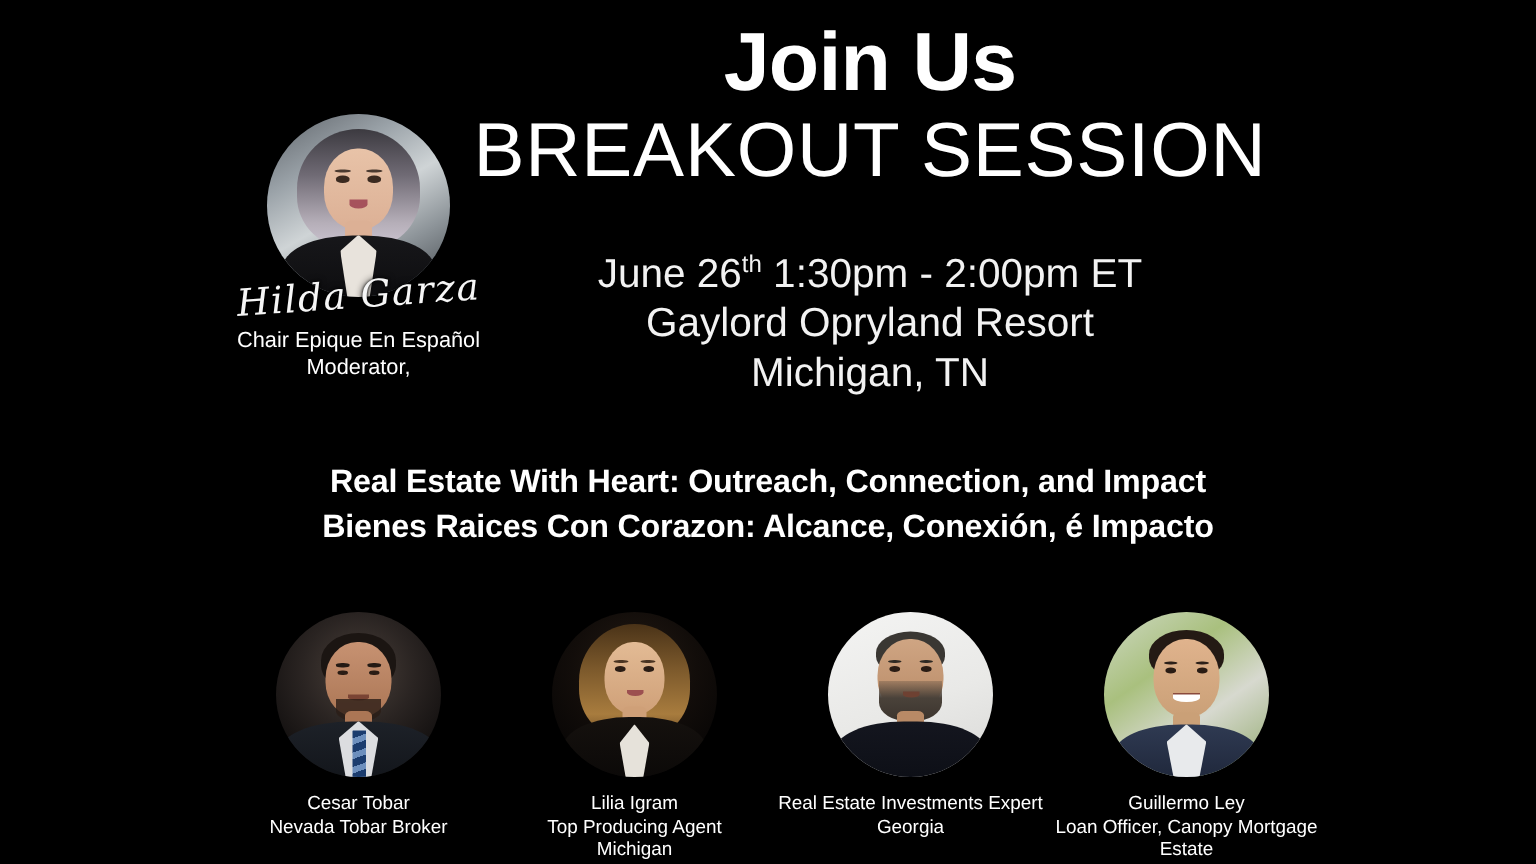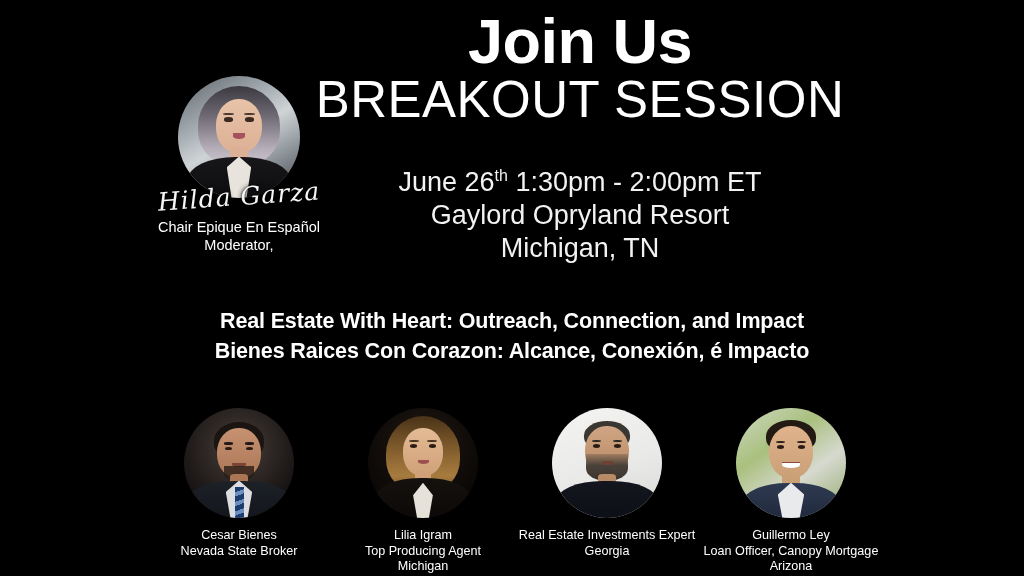--- a/index.html
+++ b/index.html
@@ -25,21 +25,21 @@
   .headline-wrap {
     position: absolute;
     left: 280px;
     top: 10px;
     width: 600px;
     text-align: center;
   }
   .headline-join {
     font-family: "Liberation Sans", sans-serif;
     font-weight: 700;
-    font-size: 63px;
+    font-size: 55px;
     line-height: 62px;
     letter-spacing: -0.5px;
     color: #ffffff;
   }
   .headline-breakout {
     font-family: "Liberation Sans", sans-serif;
     font-weight: 400;
     font-size: 51px;
     line-height: 56px;
     letter-spacing: 0.5px;
@@ -313,22 +313,22 @@
           <div class="p-eye r"></div>
           <div class="p-mouth"></div>
           <div class="p-beard"></div>
           <div class="p-neck"></div>
           <div class="p-body"></div>
           <div class="p-shirt"></div>
           <div class="p-tie"></div>
         </div>
       </div>
       <div class="speaker-caption">
-        <span class="nm">Cesar Bienes</span>
-        <span class="ln">Nevada State Broker</span>
+        <span class="nm">Cesar Tobar</span>
+        <span class="ln">Nevada Tobar Broker</span>
         <span class="ln"></span>
       </div>
     </div>
 
     <div class="speaker">
       <div class="speaker-photo">
         <div class="portrait lilia">
           <div class="p-bg"></div>
           <div class="p-hair"></div>
           <div class="p-face"></div>
@@ -383,18 +383,18 @@
           <div class="p-eye r"></div>
           <div class="p-mouth"></div>
           <div class="p-neck"></div>
           <div class="p-body"></div>
           <div class="p-shirt"></div>
         </div>
       </div>
       <div class="speaker-caption">
         <span class="nm">Guillermo Ley</span>
         <span class="ln">Loan Officer, Canopy Mortgage</span>
-        <span class="ln">Arizona</span>
+        <span class="ln">Estate</span>
       </div>
     </div>
 
   </div>
 </div>
 
 </body></html>

